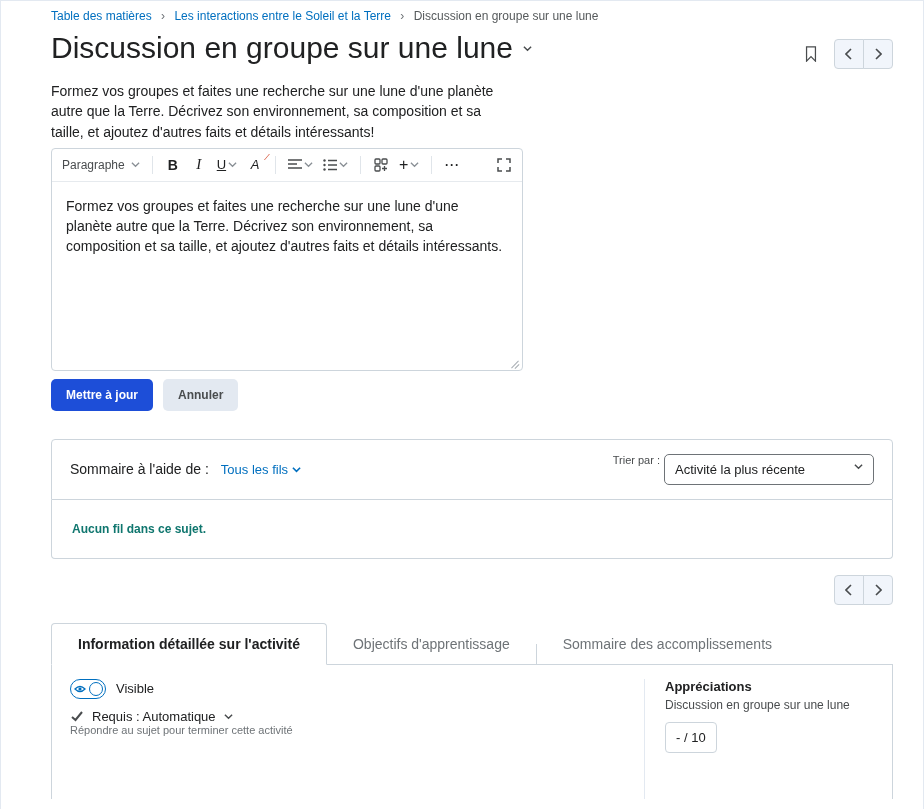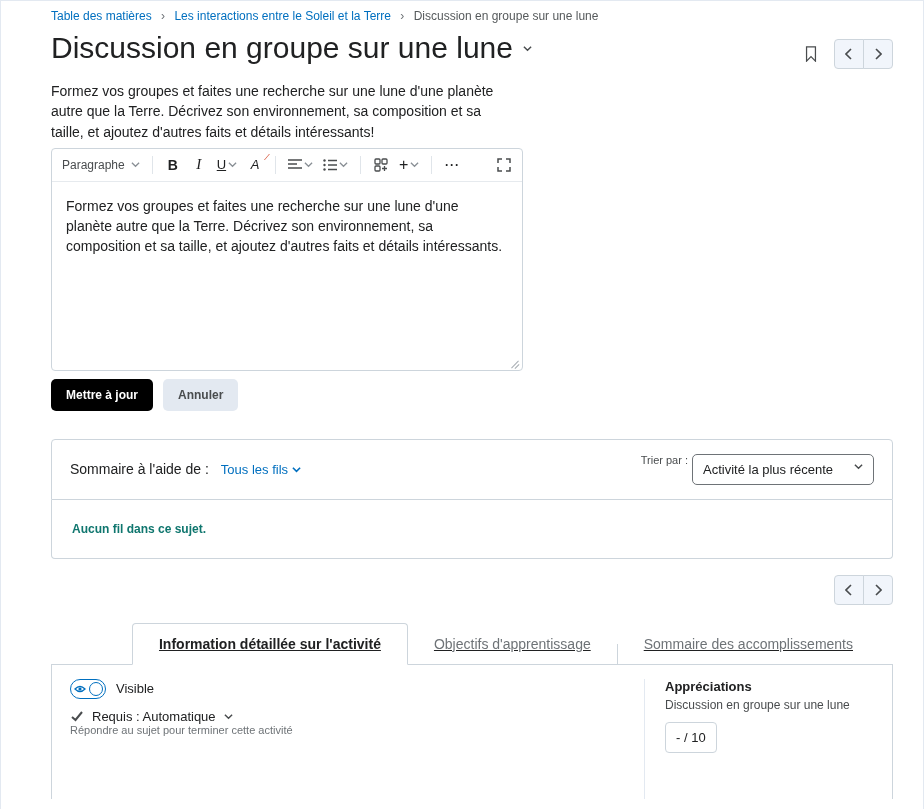--- a/index.html
+++ b/index.html
@@ -33,38 +33,38 @@
   .tb-text { font-size:12px; color:#494c4e; }
   .tb-sep { width:1px; height:18px; background:#e0e5ea; margin:0 6px;}
   .editor-body { padding:14px; font-size:14px; line-height:1.45; min-height:188px; color:#202122;}
   .resize-handle { position:absolute; right:2px; bottom:2px; width:12px; height:12px; }
   .resize-handle::before,.resize-handle::after{content:'';position:absolute;background:#a7adb3;height:1px;}
   .resize-handle::before{width:10px;right:0;bottom:3px;transform:rotate(-45deg);}
   .resize-handle::after{width:6px;right:0;bottom:1px;transform:rotate(-45deg);}
 
   .btn-row { margin-top:8px; display:flex; gap:10px; }
   .btn { font-size:12px; font-weight:700; padding:8px 14px; border-radius:5px; cursor:pointer; border:1px solid transparent;}
-  .btn-primary { background:#000000; color:#fff; }
+  .btn-primary { background:#1d4ed8; color:#fff; }
   .btn-secondary { background:#e3e9f1; color:#494c4e; }
   .btn-row-2 { margin-top:12px; }
 
   
   .filter-bar { margin-top:28px; border:1px solid #cdd5dc; border-radius:4px 4px 0 0; padding:14px 18px; display:flex; align-items:center; justify-content:space-between; }
   .filter-left { display:flex; align-items:center; gap:12px; font-size:14px; }
   .filter-link { color:#006fbf; font-size:13px; display:flex; align-items:center; gap:4px; cursor:pointer;}
   .sort-block { display:flex; flex-direction:row; gap:4px; }
   .sort-label { font-size:11px; color:#494c4e; }
-  .select { position:relative; width:182px; border:1px solid #6e7377; border-radius:5px; padding:7px 10px; font-size:13px; display:flex; justify-content:space-between; cursor:pointer; background:#fff;}
+  .select { position:relative; width:210px; border:1px solid #6e7377; border-radius:5px; padding:7px 10px; font-size:13px; display:flex; justify-content:space-between; cursor:pointer; background:#fff;}
   .empty-box { border:1px solid #cdd5dc; border-top:none; border-radius:0 0 4px 4px; padding:22px 20px; font-size:12px; color:#0f766e;font-weight:bold; }
 
   
   .bottom-nav { display:flex; justify-content:flex-end; margin:16px 0 18px 0; }
 
   
-  .tabs-row { display:flex; border-bottom:1px solid #cdd5dc; justify-content:flex-end; align-items:flex-end;text-decoration:underline;}
+  .tabs-row { display:flex; border-bottom:1px solid #cdd5dc; justify-content:flex-start; align-items:flex-end;}
   .tab { padding:12px 26px 12px 26px; font-size:14px; color:#6e7377; cursor:pointer; position:relative;}
   .tab.active { color:#202122; font-weight:700; border:1px solid #cdd5dc; border-bottom:1px solid #fff; border-radius:4px 4px 0 0; margin-bottom:-1px; background:#fff;}
   .tab-divider {width:1px;height:20px;background:#cdd5dc;}
   .tab-right { padding-right:40px;}
 
   .details-body { border-left:1px solid #cdd5dc; border-right:1px solid #cdd5dc; padding:14px 18px 0 18px; display:flex; }
   .details-left { flex:1; }
   .details-right { width:230px; border-left:1px solid #e3e9f1; padding-left:20px; height:120px;}
   .toggle-row{display:flex;align-items:center;gap:10px;margin-bottom:10px;}
   .toggle { width:36px; height:20px; border:1.5px solid #006fbf; border-radius:12px; position:relative; background:#fff; cursor:pointer;}

